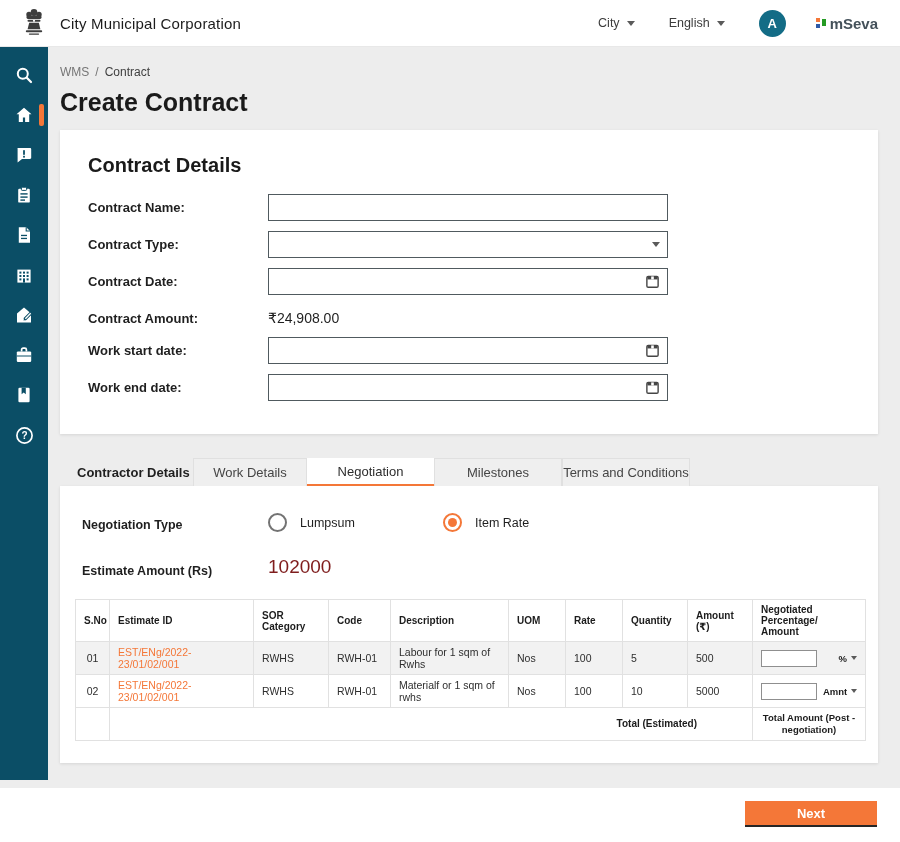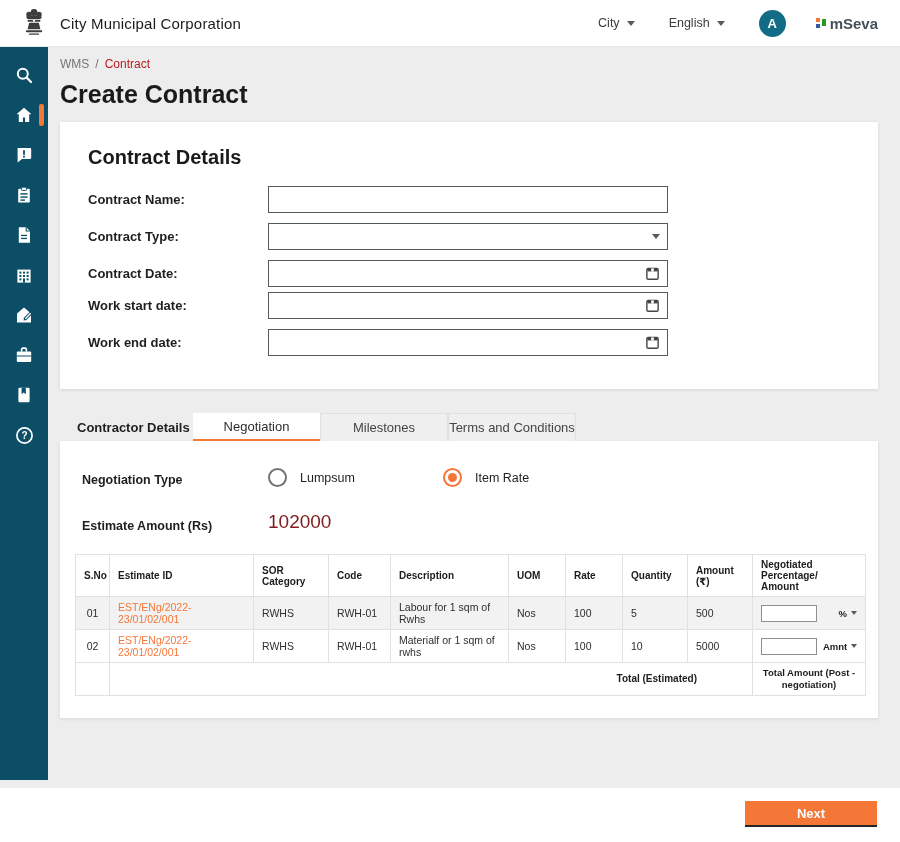--- a/index.html
+++ b/index.html
@@ -21,22 +21,22 @@
   .dot-blue   { left: 0; top: 6px; width: 4px; height: 4px; background: #2e5aa7; }
   .brand-text { font-size: 15px; font-weight: 700; color: #44515a; }
 
   
   .main { display: flex; height: 741px; background: #ededed; }
   .sidebar { width: 48px; flex: 0 0 48px; background: #0b4e66; height: 733px; padding-top: 8px; }
   .side-item { height: 40px; display: flex; align-items: center; justify-content: center; position: relative; cursor: pointer; }
   .side-item.active::after { content: ""; position: absolute; right: 4px; top: 9px; width: 5px; height: 22px; background: #F47738; border-radius: 2px; }
 
   .content { flex: 1; padding: 0 22px 0 12px; overflow: hidden; }
-  .breadcrumb { margin-top: 10px; font-size: 12px; color: #757575; display: flex; gap: 6px; align-items: center; }
-  .breadcrumb .crumb-current { color: #b91c1c; }
+  .breadcrumb { margin-top: 18px; font-size: 12px; color: #757575; display: flex; gap: 6px; align-items: center; }
+  .breadcrumb .crumb-current { color: #404040; }
   .page-title { font-size: 25px; font-weight: 700; color: #1a1a1a; margin: 9px 0 13px; }
 
   .card { background: #fff; box-shadow: 0 1px 3px rgba(0,0,0,.10); }
   .card-details { padding: 24px 28px 40px; }
   .card-heading { font-size: 20px; font-weight: 700; color: #1a1a1a; margin-bottom: 4px; }
 
   .field-row { display: flex; align-items: center; margin-top: 23px; height: 14px; }
   .field-label { width: 180px; font-size: 13px; font-weight: 700; color: #1f1f1f; flex: 0 0 180px; }
   .field-input { width: 400px; height: 27px; border: 1px solid #505a5f; background: #fff; position: relative; display: flex; align-items: center; }
   .field-input input { border: none; outline: none; width: 100%; height: 100%; padding: 0 8px; font-size: 13px; font-family: inherit; background: transparent; }
@@ -245,20 +245,24 @@
           <span class="input-icon-right">
             <svg width="15" height="15" viewBox="0 0 16 16">
                 <rect x="2" y="2.6" width="12" height="11.6" rx="1.4" fill="none" stroke="#454545" stroke-width="1.5"></rect>
                 <rect x="2.6" y="3.2" width="10.8" height="2.6" fill="#454545"></rect>
                 <rect x="6.6" y="2.6" width="2.8" height="3.2" fill="#fff"></rect>
               </svg>
           </span>
         </div>
       </div>
 
+      <div class="field-row">
+        <div class="field-label">Contract Amount:</div>
+        <div class="static-value">₹24,908.00</div>
+      </div>
 
       <div class="field-row" style="margin-top:18px;">
         <div class="field-label">Work start date:</div>
         <div class="field-input">
           <input type="text" value="" style="">
           <span class="input-icon-right">
             <svg width="15" height="15" viewBox="0 0 16 16">
                 <rect x="2" y="2.6" width="12" height="11.6" rx="1.4" fill="none" stroke="#454545" stroke-width="1.5"></rect>
                 <rect x="2.6" y="3.2" width="10.8" height="2.6" fill="#454545"></rect>
                 <rect x="6.6" y="2.6" width="2.8" height="3.2" fill="#fff"></rect>
@@ -277,20 +281,21 @@
                 <rect x="2.6" y="3.2" width="10.8" height="2.6" fill="#454545"></rect>
                 <rect x="6.6" y="2.6" width="2.8" height="3.2" fill="#fff"></rect>
               </svg>
           </span>
         </div>
       </div>
     </div>
 
     <div class="tabs">
       <div class="tab tab-plain">Contractor Details</div>
+      <div class="tab tab-box tab-work">Work Details</div>
       <div class="tab tab-neg">Negotiation</div>
       <div class="tab tab-box tab-mile">Milestones</div>
       <div class="tab tab-box tab-terms">Terms and Conditions</div>
     </div>
 
     <div class="panel">
 
       <div class="neg-row">
         <div class="neg-label">Negotiation Type</div>
         <div class="radio-opt first">

